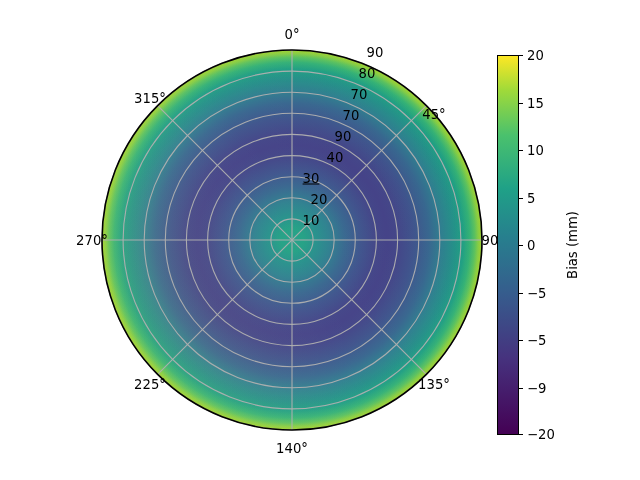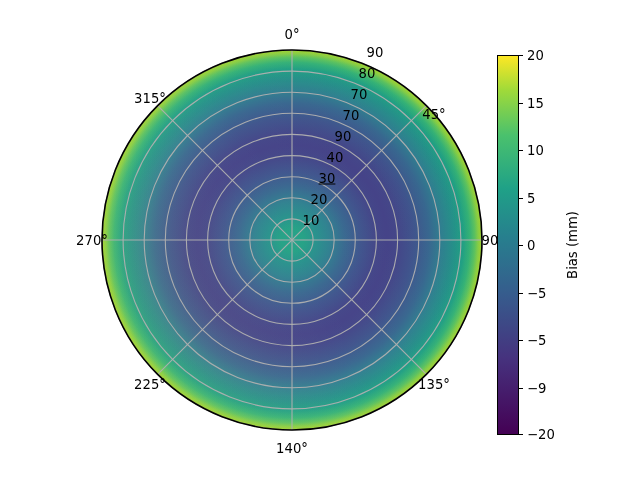--- a/index.html
+++ b/index.html
@@ -197,21 +197,21 @@
     <div class="ang-label" style="left:338px; top:70px;">45°</div>
     <div class="ang-label" style="left:394px; top:196px;">90</div>
     <div class="ang-label" style="left:338px; top:340px;">135°</div>
     <div class="ang-label" style="left:196px; top:404px;">140°</div>
     <div class="ang-label" style="left:54px; top:340px;">225°</div>
     <div class="ang-label" style="left:-4px; top:196px;">270°</div>
     <div class="ang-label" style="left:54px; top:54px;">315°</div>
 
     <div class="rad-label" style="left:215px; top:176px;">10</div>
     <div class="rad-label" style="left:223px; top:155px;">20</div>
-    <div class="rad-label" style="left:231px; top:134px;text-decoration:underline;">30</div>
+    <div class="rad-label" style="left:215px; top:134px;text-decoration:underline;">30</div>
     <div class="rad-label" style="left:239px; top:113px;">40</div>
     <div class="rad-label" style="left:247px; top:92px;">90</div>
     <div class="rad-label" style="left:255px; top:71px;">70</div>
     <div class="rad-label" style="left:263px; top:50px;text-align:center;">70</div>
     <div class="rad-label" style="left:271px; top:29px;">80</div>
     <div class="rad-label" style="left:279px; top:8px;">90</div>
   </div>
 
   <div id="colorbar-wrap">
     <div id="colorbar-gradient"></div>

